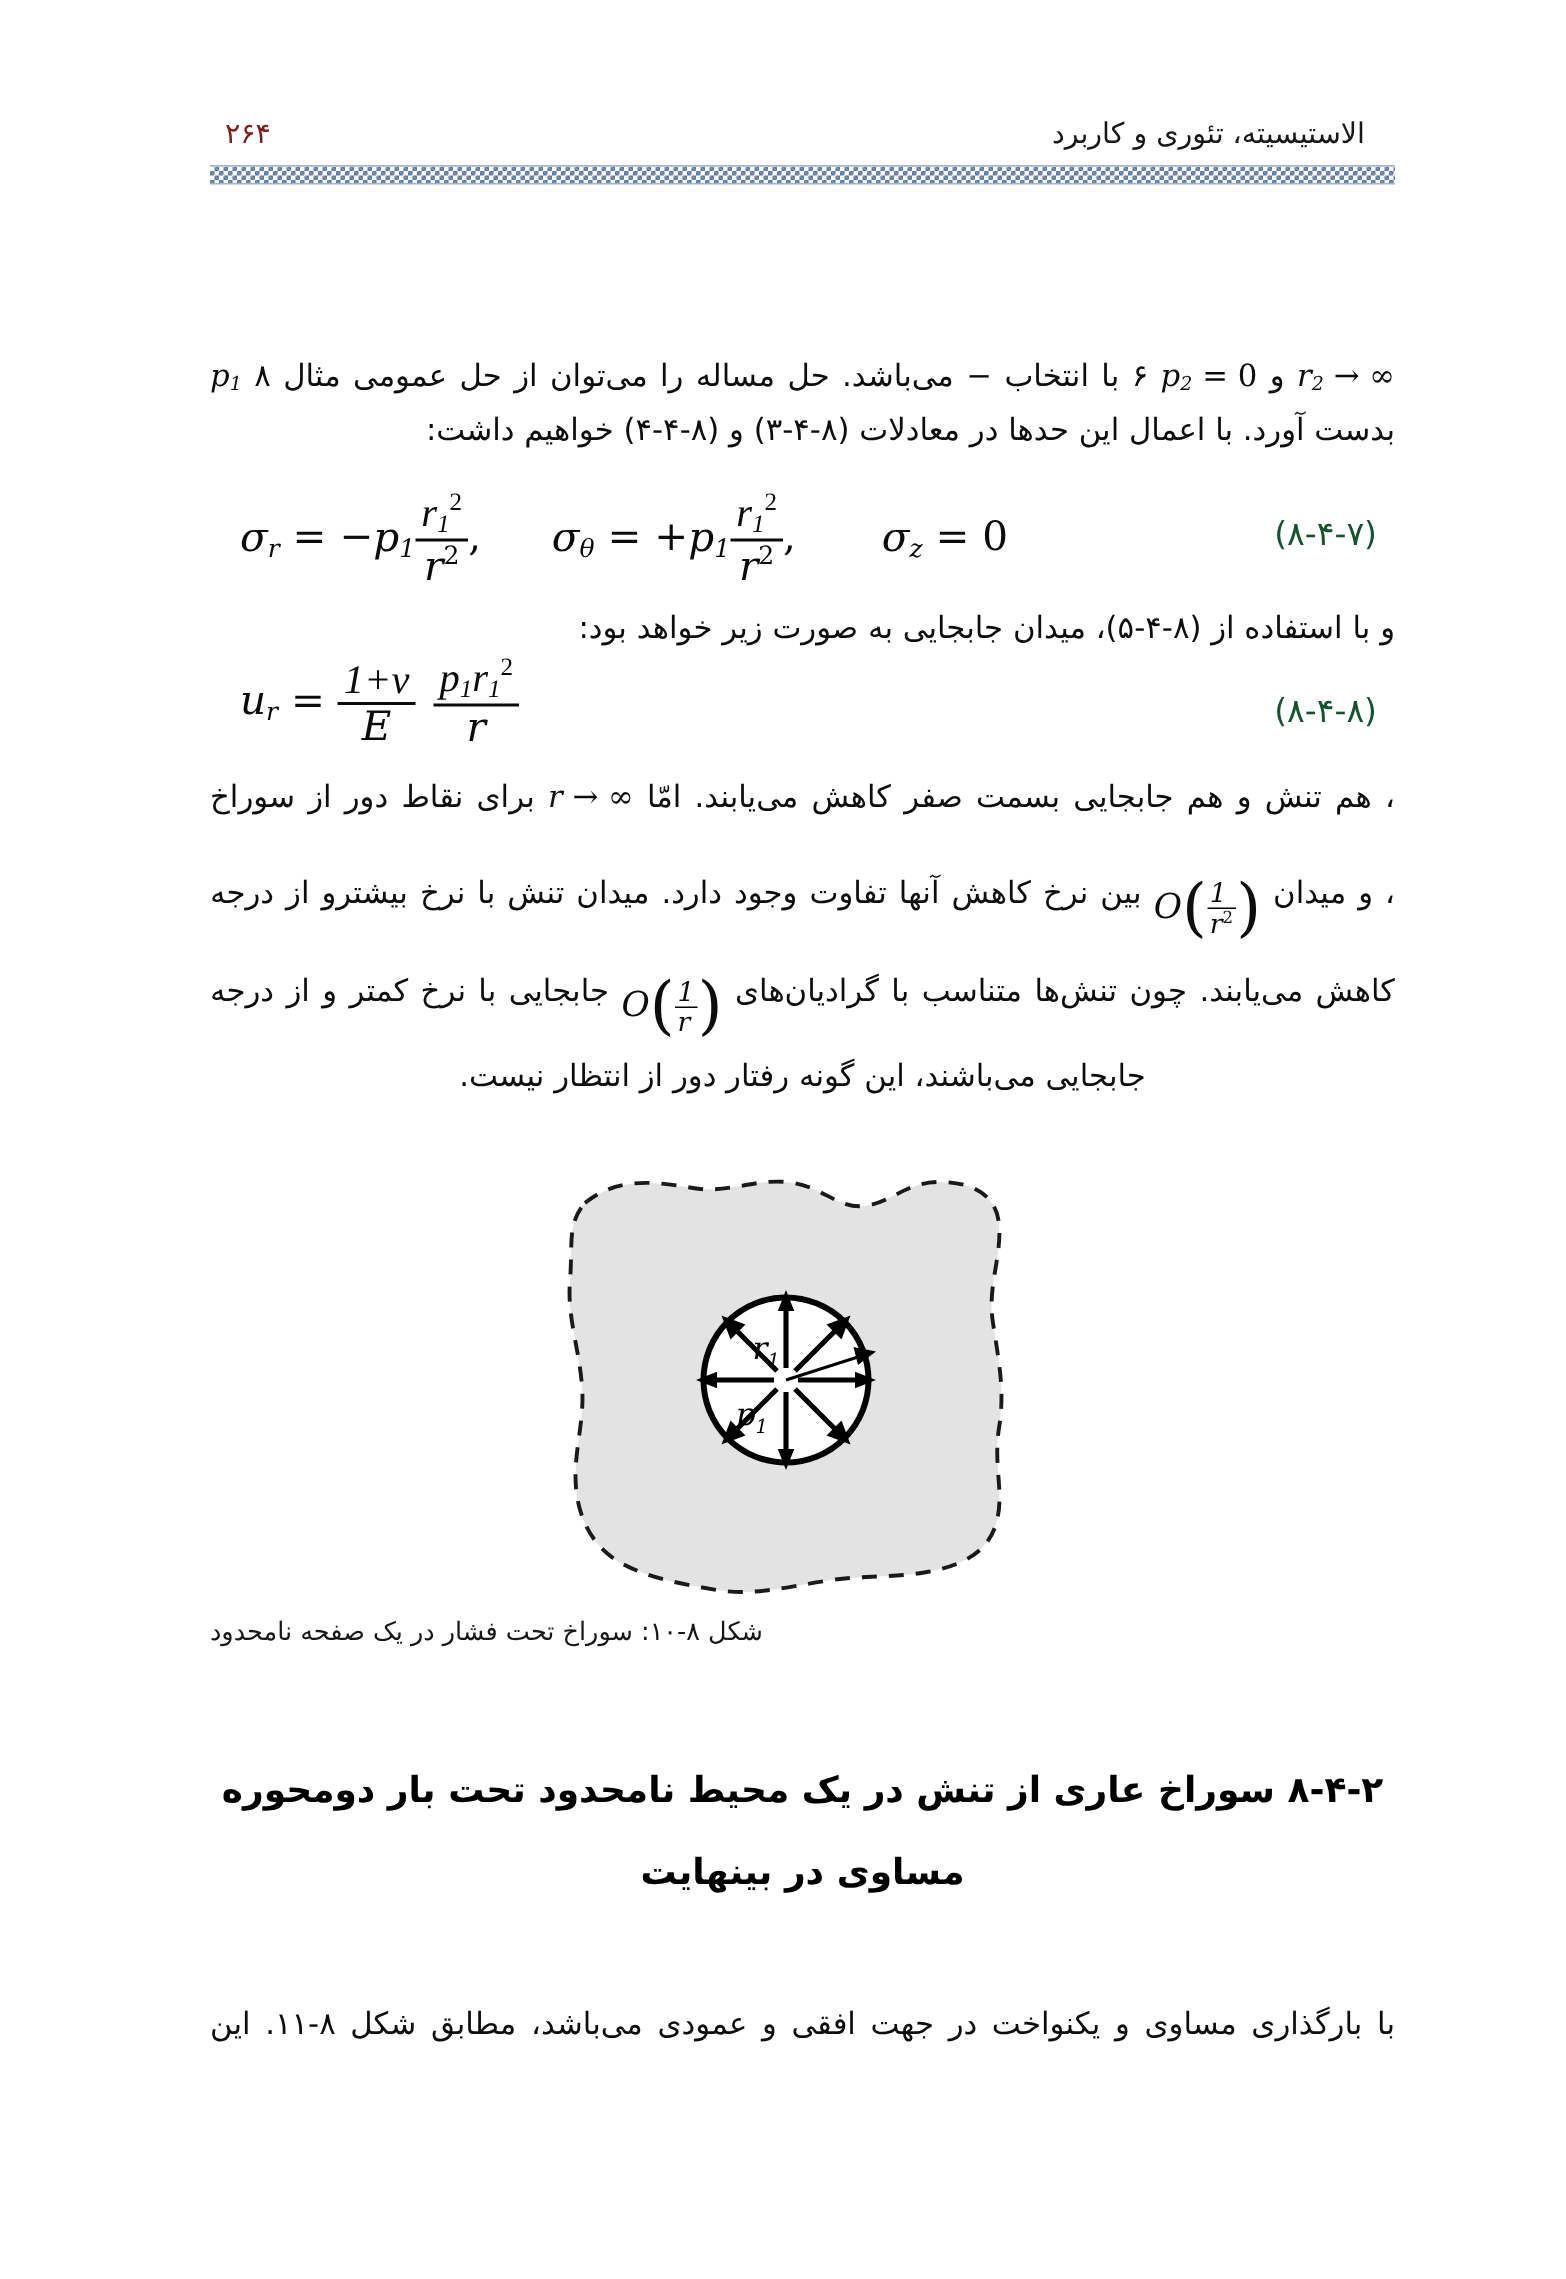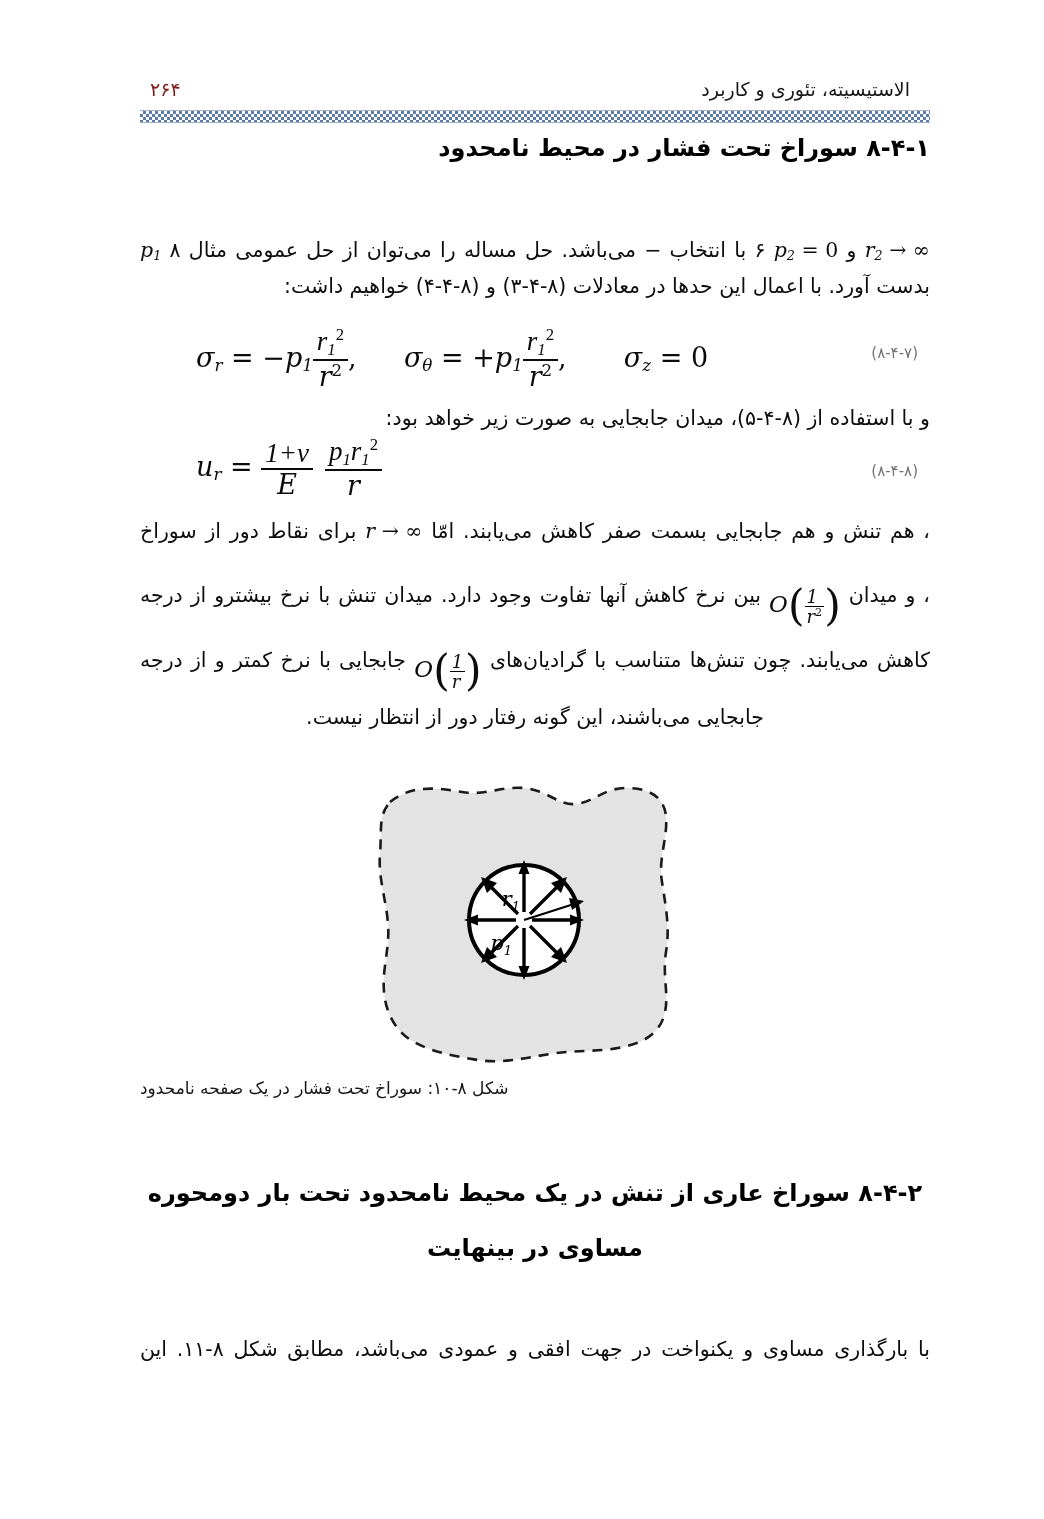--- a/index.html
+++ b/index.html
@@ -148,30 +148,29 @@
   }
   .eq-body {
     position: absolute;
     left: 20px;
     top: 0;
     font-family: "DejaVu Serif", "Liberation Serif", serif;
     font-style: italic;
     font-size: 27px;
     white-space: nowrap;
     color: #0b0b0e;
-    margin-left: 36px;
   }
   .eq-num {
     position: absolute;
     right: 12px;
     font-family: "DejaVu Sans", "Liberation Sans", sans-serif;
     font-style: normal;
-    font-size: 15px;
+    font-size: 22px;
     direction: rtl;
-    color: #737373;
+    color: #14532d;
   }
   .dfrac {
     display: inline-block;
     vertical-align: middle;
     text-align: center;
     line-height: 1.12;
   }
   .dfrac .num { display: block; padding: 0 4px; font-family: Liberation Serif, serif; }
   .dfrac .den { display: block; border-top: 2px solid #0b0b0e; padding: 0 4px; }
   .op { font-style: normal; }
@@ -203,21 +202,20 @@
 <body>
 
 <div class="page">
 
   <div class="header">
     <div class="header-title">الاستیسیته، تئوری و کاربرد</div>
     <div class="header-pageno">۲۶۴</div>
   </div>
   <div class="header-rule"></div>
 
-  <div class="block h-section" style="top:128px; left:140px; width:790px;">۸-۴-۱ سوراخ تحت فشار در محیط نامحدود</div>
 
 
   <div class="block para" style="top:230px; left:140px; width:790px; text-align-last:justify;">
     <span class="mi">r<sub class="sb">2</sub>&nbsp;<span class="op">→</span>&nbsp;<span class="op">∞</span></span>
     <span>و</span>
     <span class="mi">p<sub class="sb">2</sub>&nbsp;<span class="op">=</span>&nbsp;<span class="op">0</span></span>
     <span> ۶ با انتخاب</span>
     <span class="mi-up">−</span>
     <span>می‌باشد. حل مساله را می‌توان از حل عمومی مثال ۸ </span>
     <span class="mi">p<sub class="sb">1</sub></span>

